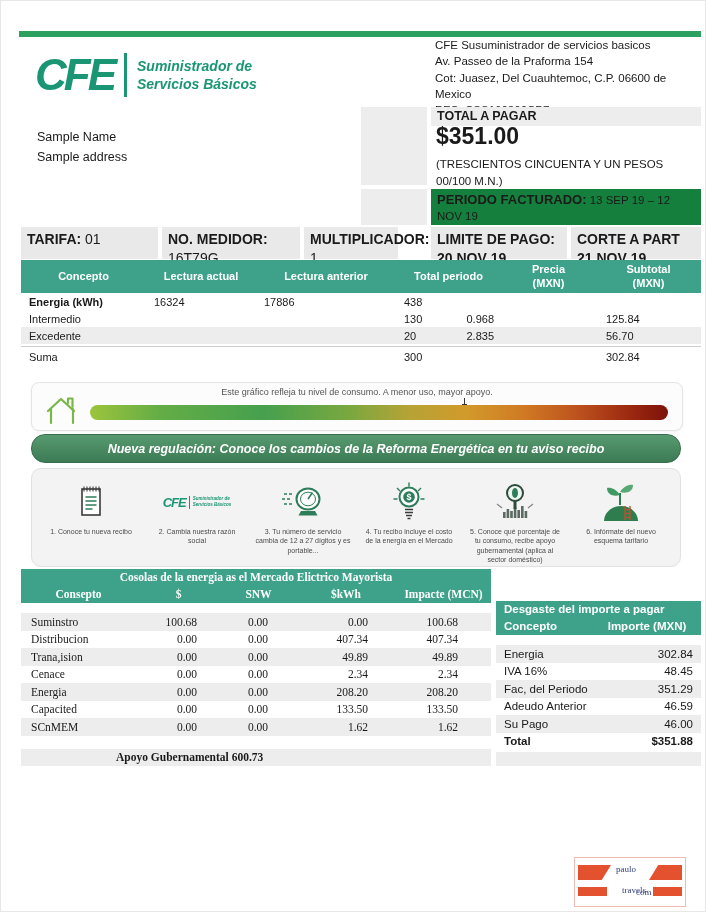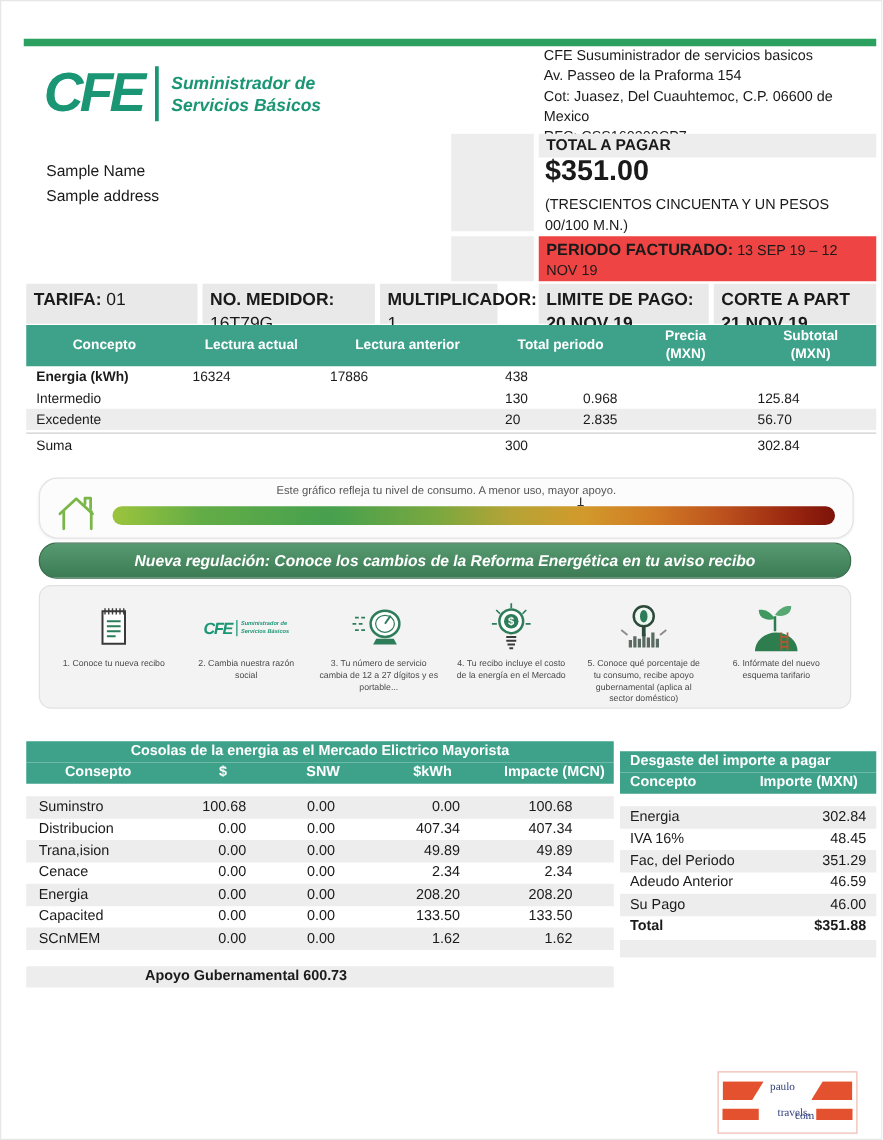--- a/index.html
+++ b/index.html
@@ -22,21 +22,21 @@
   .issuer { position:absolute; left:434px; top:36px; width:262px; font-size:11.5px; line-height:1.42; }
 
   .filler { position:absolute; background:#ededed; }
   .filler1 { left:360px; top:106px; width:66px; height:78px; }
   .filler2 { left:360px; top:188px; width:66px; height:36px; }
 
   .total-label { position:absolute; left:430px; top:106px; width:270px; height:19px; background:#ededed;
     font-weight:bold; font-size:12.5px; padding:2px 0 0 6px; box-sizing:border-box; }
   .total-amount { position:absolute; left:435px; top:122px; font-size:23px; font-weight:bold; }
   .total-words { position:absolute; left:435px; top:155px; width:258px; font-size:11.5px; line-height:1.45; }
-  .period-box { position:absolute; left:430px; top:188px; width:270px; height:36px; background:#ef4444;
+  .period-box { position:absolute; left:430px; top:188px; width:270px; height:36px; background:#15803d;
     padding:2px 6px; box-sizing:border-box; font-size:11.5px; line-height:1.35; }
   .period-box .pf-label { font-weight:bold; font-size:13px; }
 
   
   .info-cell { position:absolute; top:226px; height:32px; background:#e9e9e9; font-size:14px;
     padding:3px 6px; box-sizing:border-box; line-height:1.35; }
   .info-cell b { font-weight:bold; }
   .ic1 { left:20px;  width:137px; }
   .ic2 { left:161px; width:138px; }
   .ic3 { left:303px; width:94px; }
@@ -55,21 +55,21 @@
   .rt-row .c1,.rt-row .c2,.rt-row .c3 { padding-left:8px; }
   .rt-row .c4 { text-align:right; padding-right:22px; }
   .rt-row .c5 { padding-left:90px; }
   .rt-row.stripe { background:#ededed; }
   .rt-row.bold-first .c0 { font-weight:bold; }
   .rt-divider { height:1px; background:#cfcfcf; margin-top:2px; }
   .rt-row.suma { height:19px; }
 
   
   .gauge-card { position:absolute; left:30px; top:381px; width:650px; height:47px; background:#fcfcfc;
-    border:1px solid #e4e4e4; border-radius:15px; box-shadow:0 1px 2px rgba(0,0,0,.05); }
+    border:1px solid #e4e4e4; border-radius:8px; box-shadow:0 1px 2px rgba(0,0,0,.05); }
   .gauge-caption { position:absolute; top:4px; left:0; right:0; text-align:center; font-size:9px; color:#555; }
   .gauge-marker { position:absolute; left:66.5%; top:15px; width:1px; height:6px; background:#333; }
   .gauge-marker::after { content:""; position:absolute; left:-2px; bottom:-1px; width:5px; height:1px; background:#333; }
   .gauge-bar { position:absolute; left:58px; right:14px; top:22px; height:15px; border-radius:8px;
     background:linear-gradient(90deg,#9cc43c 0%,#64ad46 12%,#46a04e 30%,#7aa83f 45%,#b5a336 55%,#d29a2b 65%,#d07a24 75%,#bb4f1d 85%,#99260f 94%,#7d130a 100%); }
   .house { position:absolute; left:12px; top:12px; }
 
   
   .banner { position:absolute; left:30px; top:433px; width:650px; height:29px; border-radius:14px;
     background:linear-gradient(180deg,#579a70,#3c7b54); border:1px solid #396f4e;
@@ -80,21 +80,21 @@
     border:1px solid #e1e1e1; border-radius:10px; box-sizing:border-box; display:flex; padding:8px 6px 4px; }
   .step { flex:1; padding:0 5px; text-align:center; }
   .step-icon { height:50px; display:flex; align-items:center; justify-content:center; }
   .step-caption { font-size:7px; line-height:1.35; color:#4a4a4a; }
   .cfe-mini { display:flex; align-items:center; gap:3px; }
   .cfe-mini-word { font-size:13px; font-weight:900; font-style:italic; color:#1a9674; letter-spacing:-1px; }
   .cfe-mini-bar { width:1px; height:13px; background:#1a9674; }
   .cfe-mini-tag { font-size:4.5px; color:#1a9674; font-weight:bold; font-style:italic; text-align:left; line-height:1.3; }
 
   
-  .mem { position:absolute; left:20px; top:592px; width:470px; font-size:11.5px; }
+  .mem { position:absolute; left:20px; top:568px; width:470px; font-size:11.5px;font-family:Liberation Serif, serif; }
   .mem-title { height:17px; background:#3ea28b; color:#fff; font-weight:bold; text-align:center; line-height:17px; }
   .mem-headrow { display:grid; grid-template-columns:115px 85px 75px 100px 95px; height:17px;
     background:#3ea28b; color:#fff; font-weight:bold; }
   .mem-headrow div { text-align:center; line-height:17px; }
   .mem-gap { height:10px; }
   .mem-row { display:grid; grid-template-columns:115px 85px 75px 100px 95px; height:17.5px; align-items:center; }
   .mem-row .m0 { padding-left:10px; }
   .mem-row .m1 { text-align:right; padding-right:24px; }
   .mem-row .m2 { text-align:right; padding-right:28px; }
   .mem-row .m3 { text-align:right; padding-right:28px; }

